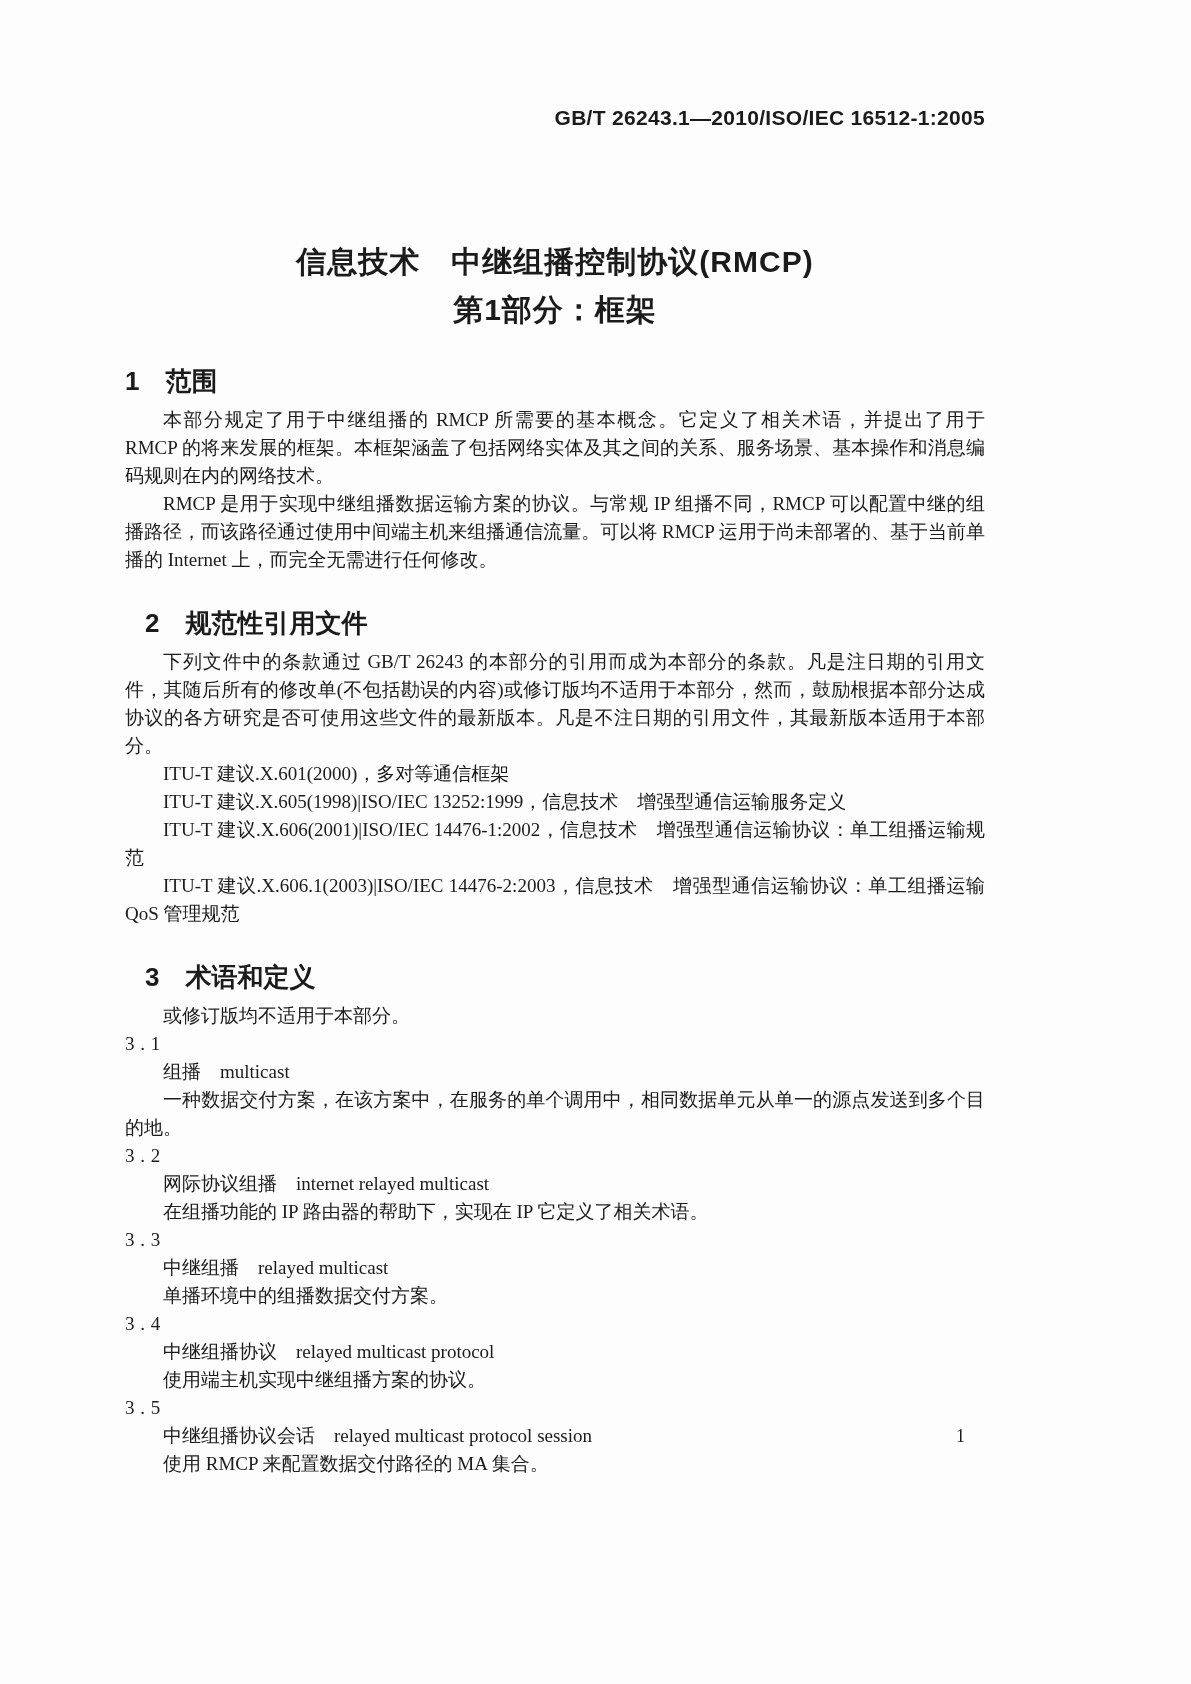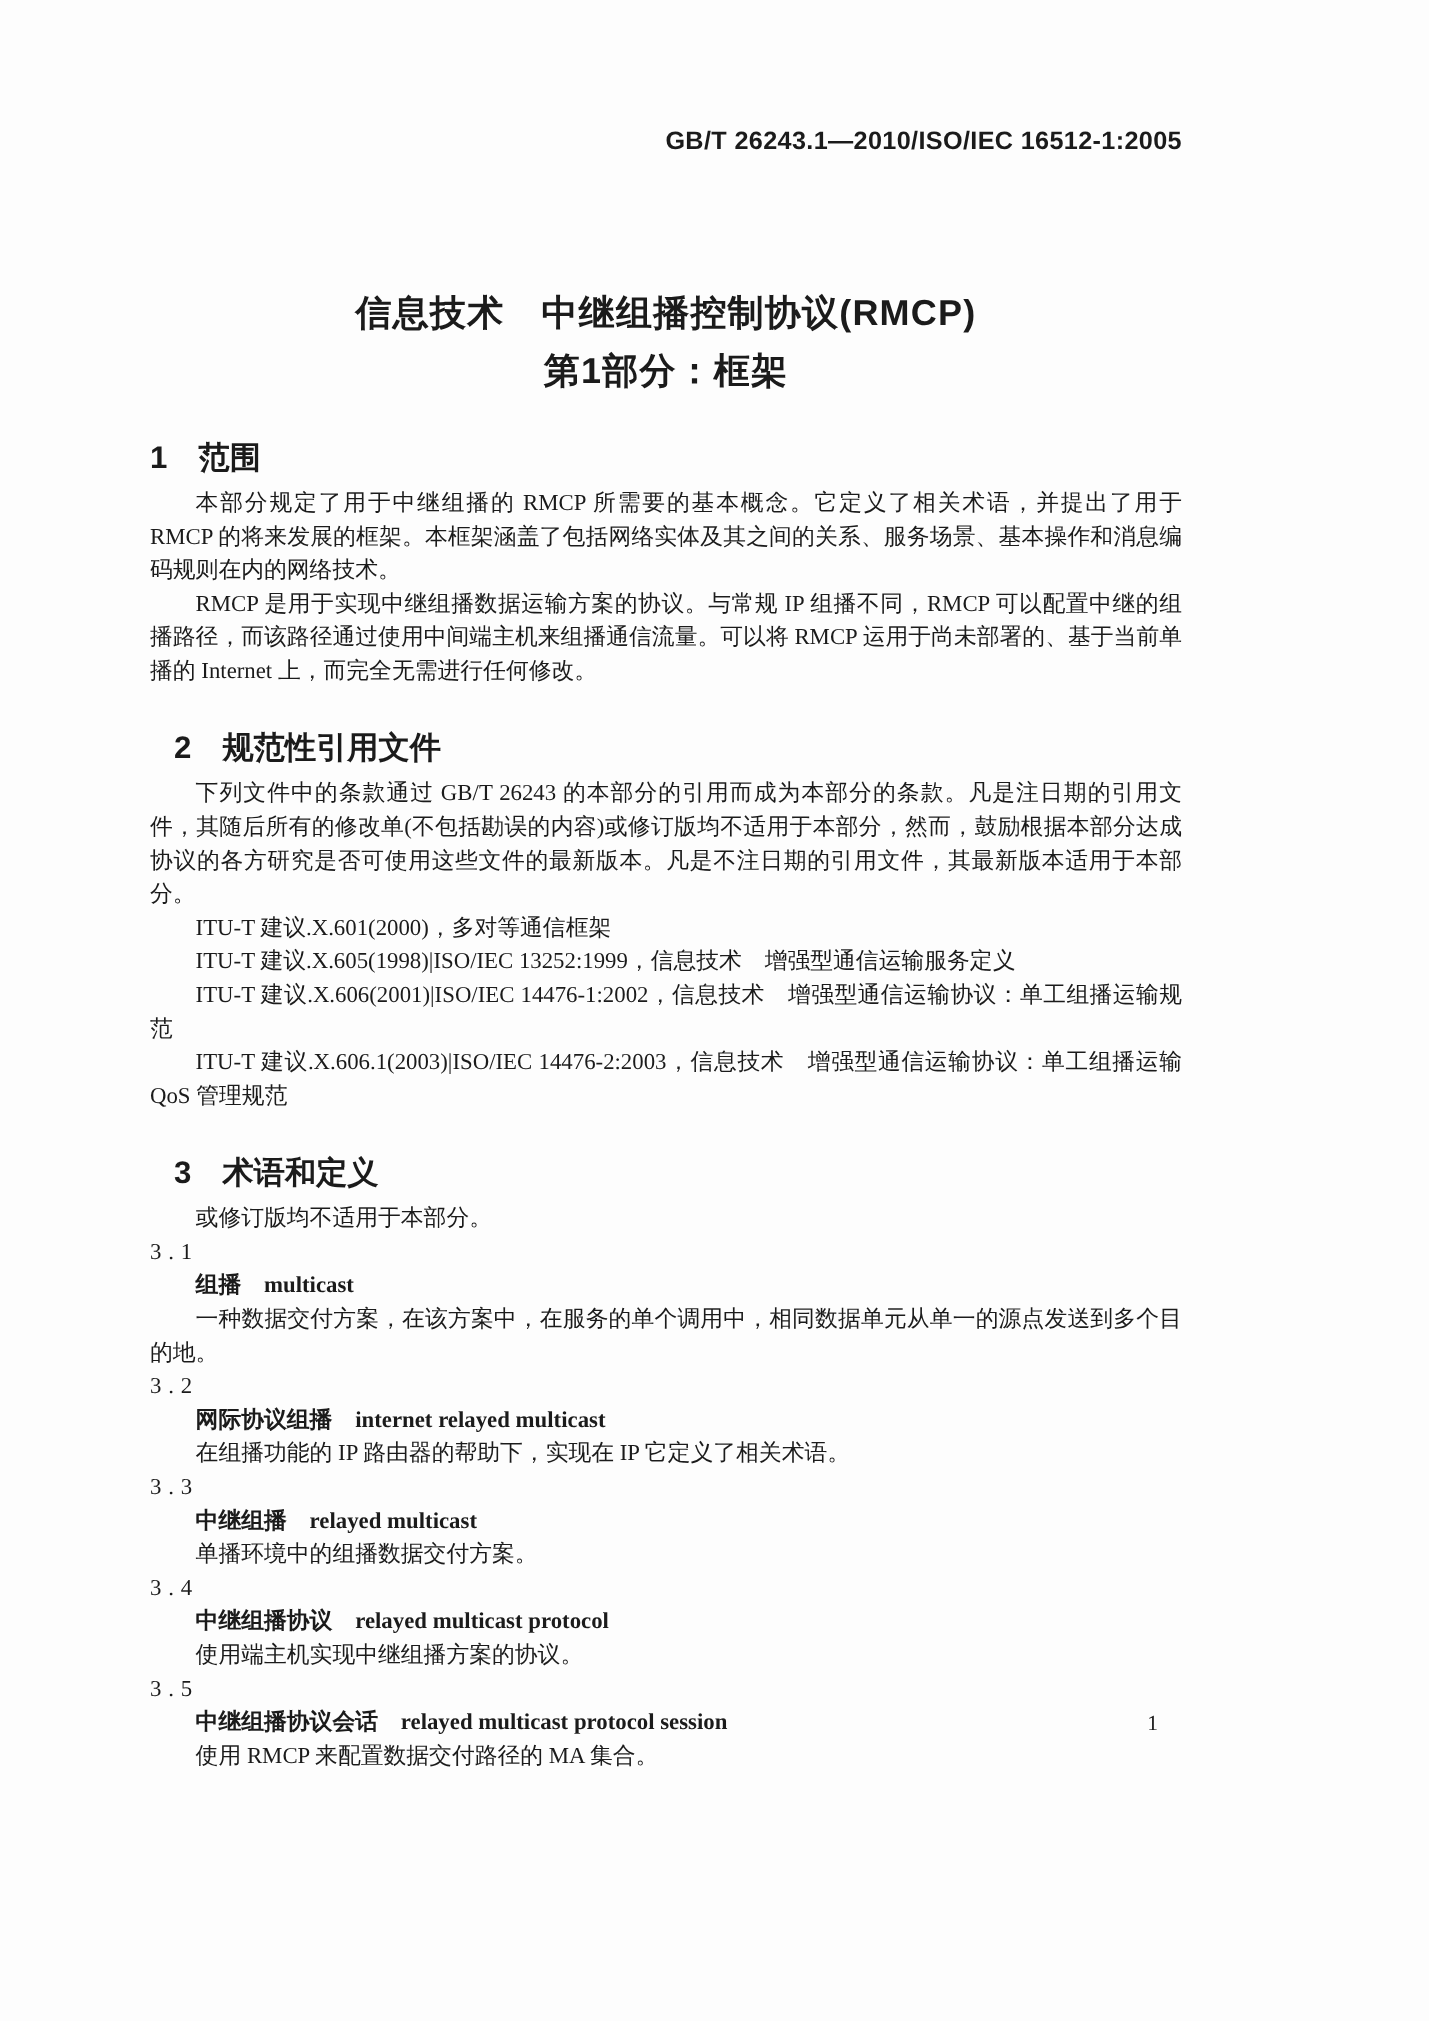--- a/index.html
+++ b/index.html
@@ -75,21 +75,21 @@
   .term-block {
     margin: 0;
   }
   .term-number {
     line-height: 28px;
     letter-spacing: 0.3em;
   }
   .term-name {
     padding-left: 38px;
     line-height: 28px;
-    font-weight: 700;
+    font-weight: 400;
   }
   .term-name .term-zh {
     font-family: "Liberation Sans", "DejaVu Sans", sans-serif;
     margin-right: 1em;
   }
   .term-name .term-en {
     font-family: "Liberation Serif", "DejaVu Serif", serif;
   }
   .term-def {
     margin: 0;

